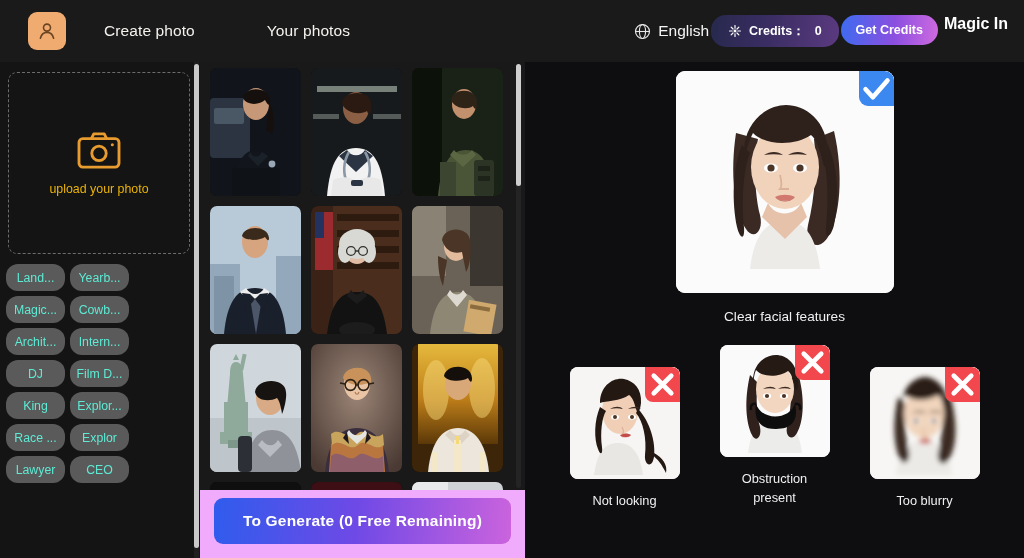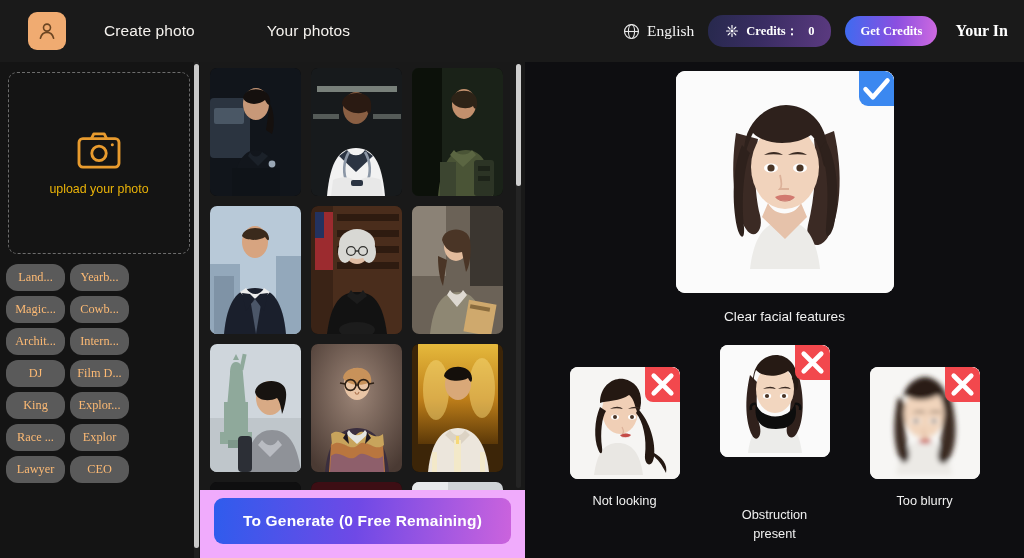--- a/index.html
+++ b/index.html
@@ -26,21 +26,21 @@
     display: flex; align-items: center; justify-content: center;
     flex: 0 0 auto;
   }
   .logo svg { display: block; }
   .nav { display: flex; align-items: center; margin-left: 38px; gap: 72px; }
   .nav-item {
     font-size: 15.5px; color: #f5f2ee; cursor: pointer;
     letter-spacing: .1px; white-space: nowrap;
   }
   .header-right {
-    margin-left: auto; display: flex; align-items: center; gap: 14px; font-family: Liberation Serif, serif;
+    margin-left: auto; display: flex; gap: 2px;
   }
   .lang {
     display: flex; align-items: center; gap: 7px;
     font-size: 15.5px; color: #f4f4f4; cursor: pointer;
   }
   .globe { width: 17px; height: 17px; display: block; }
   .credits-pill {
     display: flex; align-items: center; gap: 7px;
     height: 30px; padding: 16px 17px; border-radius: 15px;
     background: linear-gradient(100deg, #27294d 0%, #3a2d63 45%, #5b3a80 100%);
@@ -78,22 +78,22 @@
   }
   .cam { width: 46px; height: 40px; display: block; }
   .upload-label { font-size: 12.4px; color: #eab308; }
   .hint {
     margin: 13px 5px 0 4px;
     font-size: 11.6px; line-height: 1.62; color: #a9b0b0;
   }
   .tags { margin: 10px 2px 0 2px; display: flex; flex-wrap: wrap; gap: 5px 5px; }
   .tag {
     width: 59px; height: 27px; border-radius: 12px;
-    background: #5a5a5a; color: #fdba74;
-    font-size: 12.3px; font-family: Liberation Serif, serif;
+    background: #5a5a5a; color: #5eead4;
+    font-size: 12.3px; font-family: Liberation Sans, sans-serif;
     display: flex; align-items: center; justify-content: center;
     border: 0; cursor: pointer; overflow: hidden; white-space: nowrap;
   }
   .sb-scroll {
     position: absolute; right: 1px; top: 0; width: 5px; height: 100%;
     background: #1f1f1f; cursor: pointer;
   }
   .sb-scroll-thumb {
     position: absolute; left: 0; top: 2px; width: 5px; height: 484px;
     background: #c9c9c9; border-radius: 3px;
@@ -152,21 +152,21 @@
   .badge-bad { background: #f2484d; border-radius: 0 8px 0 8px; }
   .caption {
     margin-top: 14px; font-size: 13.6px; color: #f0f0f0; text-align: center;
     line-height: 1.45;
   }
   .bad-row {
     display: flex; align-items: flex-start; justify-content: center;
     gap: 40px; margin-top: 40px; width: 100%;
   }
   .bad-card { display: flex; flex-direction: column; align-items: center; width: 110px; }
-  .bad-card.raised { margin-top: -22px; gap: 36px; }
+  .bad-card.raised { margin-top: -22px; }
   .bad-thumb {
     width: 110px; height: 112px; border-radius: 8px; overflow: hidden;
     position: relative; background: #fff;
   }
   .bad-thumb svg { display: block; width: 100%; height: 100%; }
   .bad-caption { margin-top: 13px; font-size: 12.8px; color: #f0f0f0; text-align: center; line-height: 1.48; }
 </style>
 </head>
 <body>
 
@@ -212,21 +212,21 @@
             </g>
             <circle cx="10" cy="10" r="2.1" fill="#ffffff"></circle>
           </svg>
         </span>
         <span>Credits：</span>
         <span class="credits-count">0</span>
       </div>
 
       <button class="get-credits">Get Credits</button>
 
-      <div class="signin">Your In</div>
+      <div class="signin">Magic In</div>
     </div>
   </div>
 
   <div class="body">
 
     <div class="sidebar">
 
       <div class="upload-box">
         <span>
           <svg class="cam" viewBox="0 0 48 42" aria-hidden="true">

